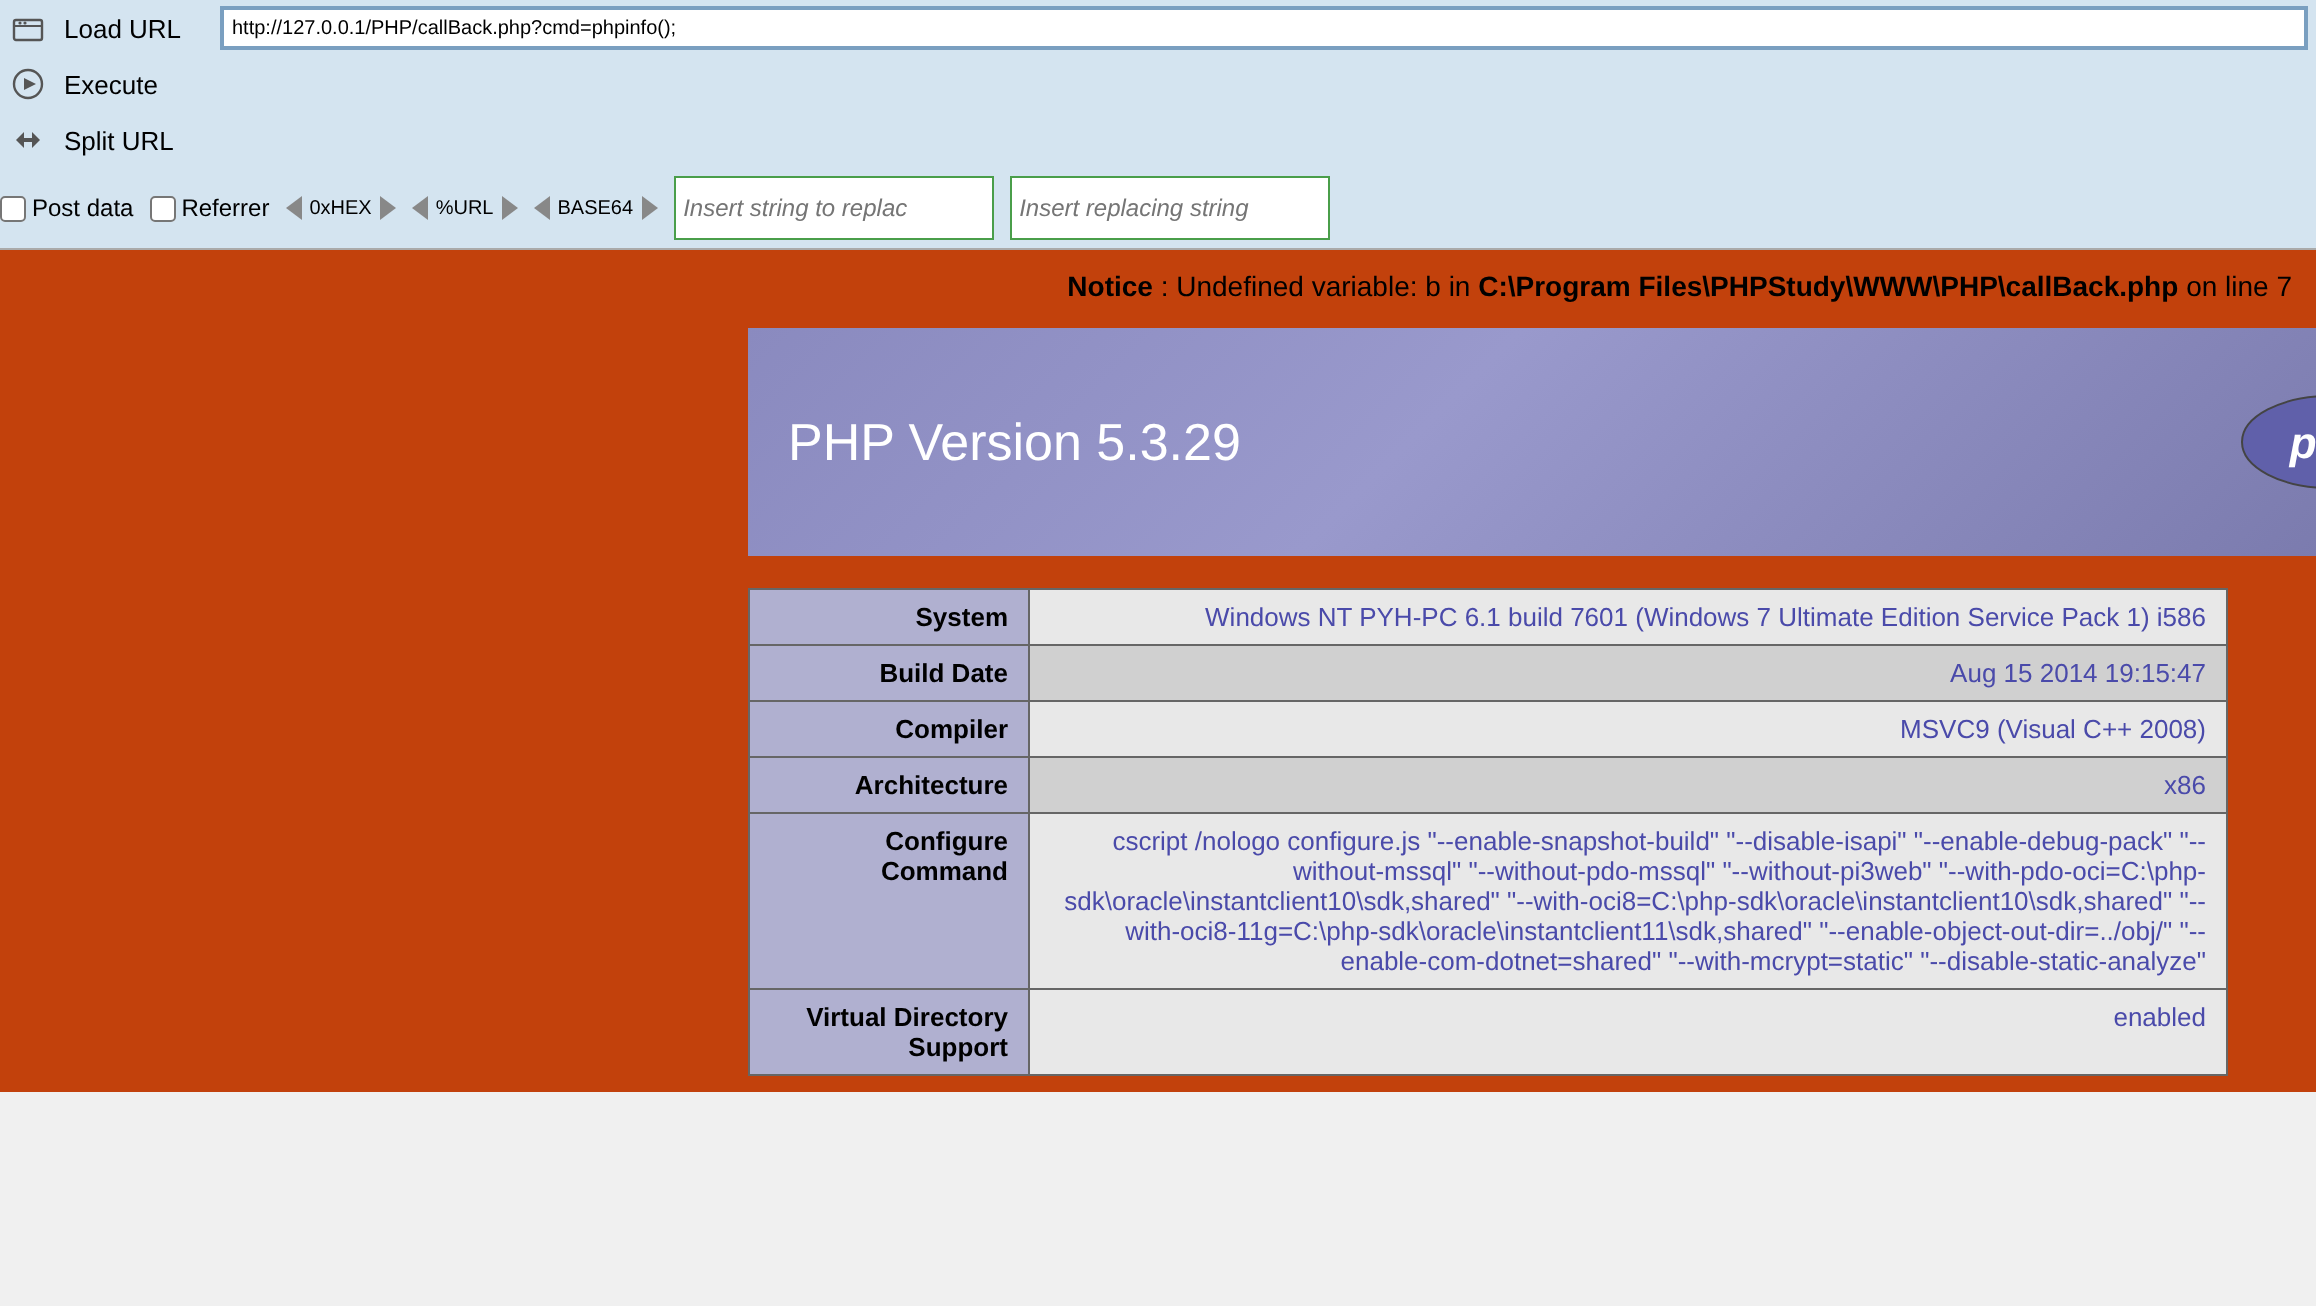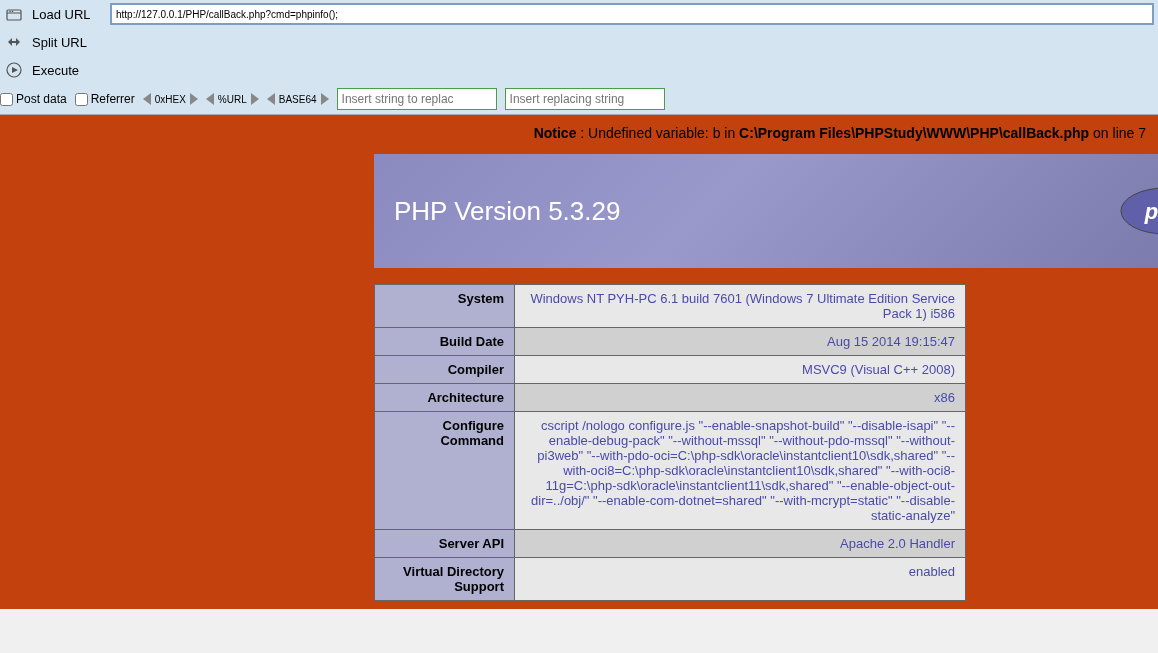--- a/index.html
+++ b/index.html
@@ -105,22 +105,23 @@
     .encode-label {
       font-size: 10px;
       padding: 0 2px;
     }
 
     .replace-input {
       border: 1px solid #4a9e4a;
       background: #fff;
       padding: 2px 4px;
       font-size: 12px;
-      height: 22px;
+      height: 32px;
       width: 160px;
+      font-style: italic;
     }
 
     
     .main-content {
       background: #c2410c;
       padding: 8px 12px;
       text-align: right;
     }
 
     .notice-line {
@@ -158,21 +159,21 @@
     }
 
     .php-logo {
       width: 90px;
       height: 50px;
     }
 
     
     .php-table-wrapper {
       margin-left: 362px;
-      width: 592px;
+      width: 740px;
     }
 
     .php-table {
       width: 100%;
       border-collapse: collapse;
       font-size: 13px;
     }
 
     .php-table td {
       border: 1px solid #666;
@@ -209,33 +210,33 @@
         <circle cx="4" cy="5.5" r="0.8" fill="#555"></circle>
         <circle cx="6.5" cy="5.5" r="0.8" fill="#555"></circle>
       </svg>
     </span>
     <button class="toolbar-btn">Load URL</button>
     <input class="url-input" type="text" value="http://127.0.0.1/PHP/callBack.php?cmd=phpinfo();" style="">
   </div>
   <div class="toolbar-row">
     <span class="toolbar-icon">
       <svg width="16" height="16" viewBox="0 0 16 16">
-        <path d="M2 8 L6 4 L6 7 L10 7 L10 4 L14 8 L10 12 L10 9 L6 9 L6 12 Z" fill="#555"></path>
+        <circle cx="8" cy="8" r="7" fill="none" stroke="#555" stroke-width="1.2"></circle>
+        <polygon points="6,5 12,8 6,11" fill="#555"></polygon>
       </svg>
     </span>
-    <button class="toolbar-btn">Split URL</button>
+    <button class="toolbar-btn">Execute</button>
   </div>
   <div class="toolbar-row">
     <span class="toolbar-icon">
       <svg width="16" height="16" viewBox="0 0 16 16">
-        <circle cx="8" cy="8" r="7" fill="none" stroke="#555" stroke-width="1.2"></circle>
-        <polygon points="6,5 12,8 6,11" fill="#555"></polygon>
+        <path d="M2 8 L6 4 L6 7 L10 7 L10 4 L14 8 L10 12 L10 9 L6 9 L6 12 Z" fill="#555"></path>
       </svg>
     </span>
-    <button class="toolbar-btn">Execute</button>
+    <button class="toolbar-btn">Split URL</button>
   </div>
 
   <div class="toolbar-options">
     <label class="checkbox-label">
       <input type="checkbox" style="">
       <span>Post data</span>
     </label>
     <label class="checkbox-label">
       <input type="checkbox" style="">
       <span>Referrer</span>
@@ -298,23 +299,19 @@
           </tr>
           <tr>
             <td class="key-cell">Architecture</td>
             <td class="val-cell-dark">x86</td>
           </tr>
           <tr>
             <td class="key-cell">Configure Command</td>
             <td class="val-cell">cscript /nologo configure.js "--enable-snapshot-build" "--disable-isapi" "--enable-debug-pack" "--without-mssql" "--without-pdo-mssql" "--without-pi3web" "--with-pdo-oci=C:\php-sdk\oracle\instantclient10\sdk,shared" "--with-oci8=C:\php-sdk\oracle\instantclient10\sdk,shared" "--with-oci8-11g=C:\php-sdk\oracle\instantclient11\sdk,shared" "--enable-object-out-dir=../obj/" "--enable-com-dotnet=shared" "--with-mcrypt=static" "--disable-static-analyze"</td>
           </tr>
           <tr>
-            <td class="key-cell">Server API</td>
-            <td class="val-cell-dark">Apache 2.0 Handler</td>
-          </tr>
-          <tr>
             <td class="key-cell">Virtual Directory Support</td>
             <td class="val-cell">enabled</td>
           </tr>
         </tbody>
     </table>
   </div>
 </div>
 
 </body></html>

